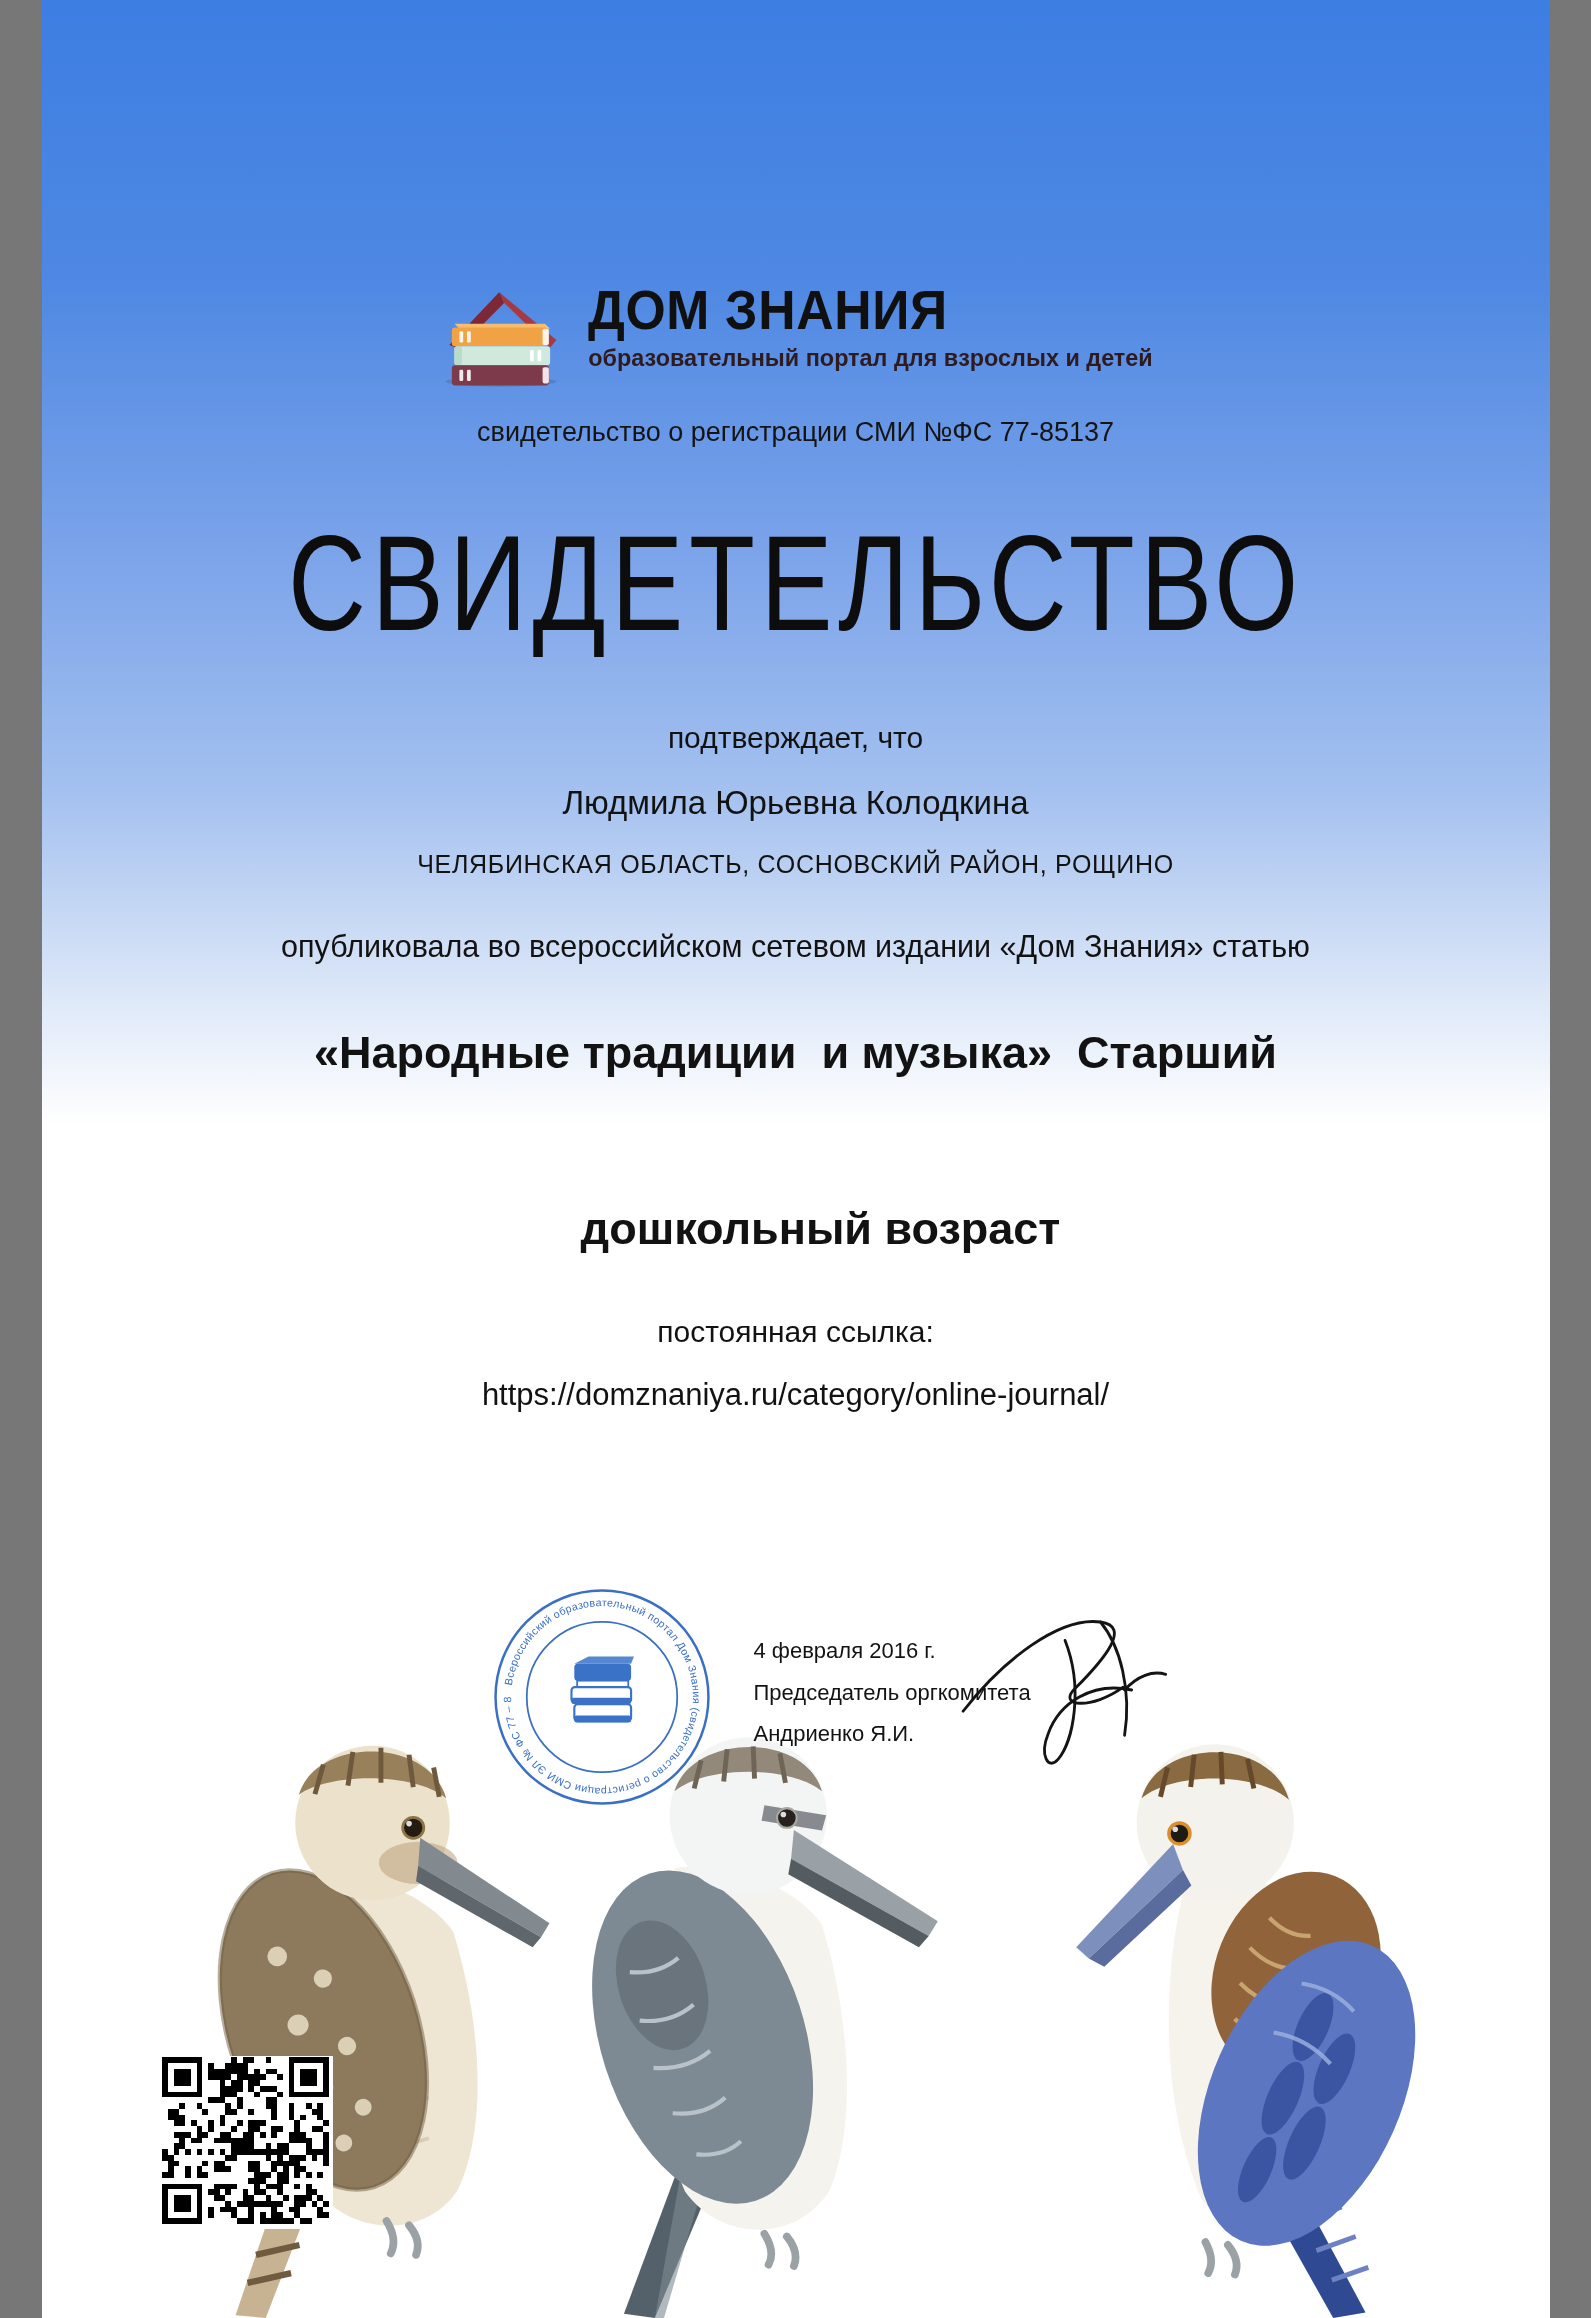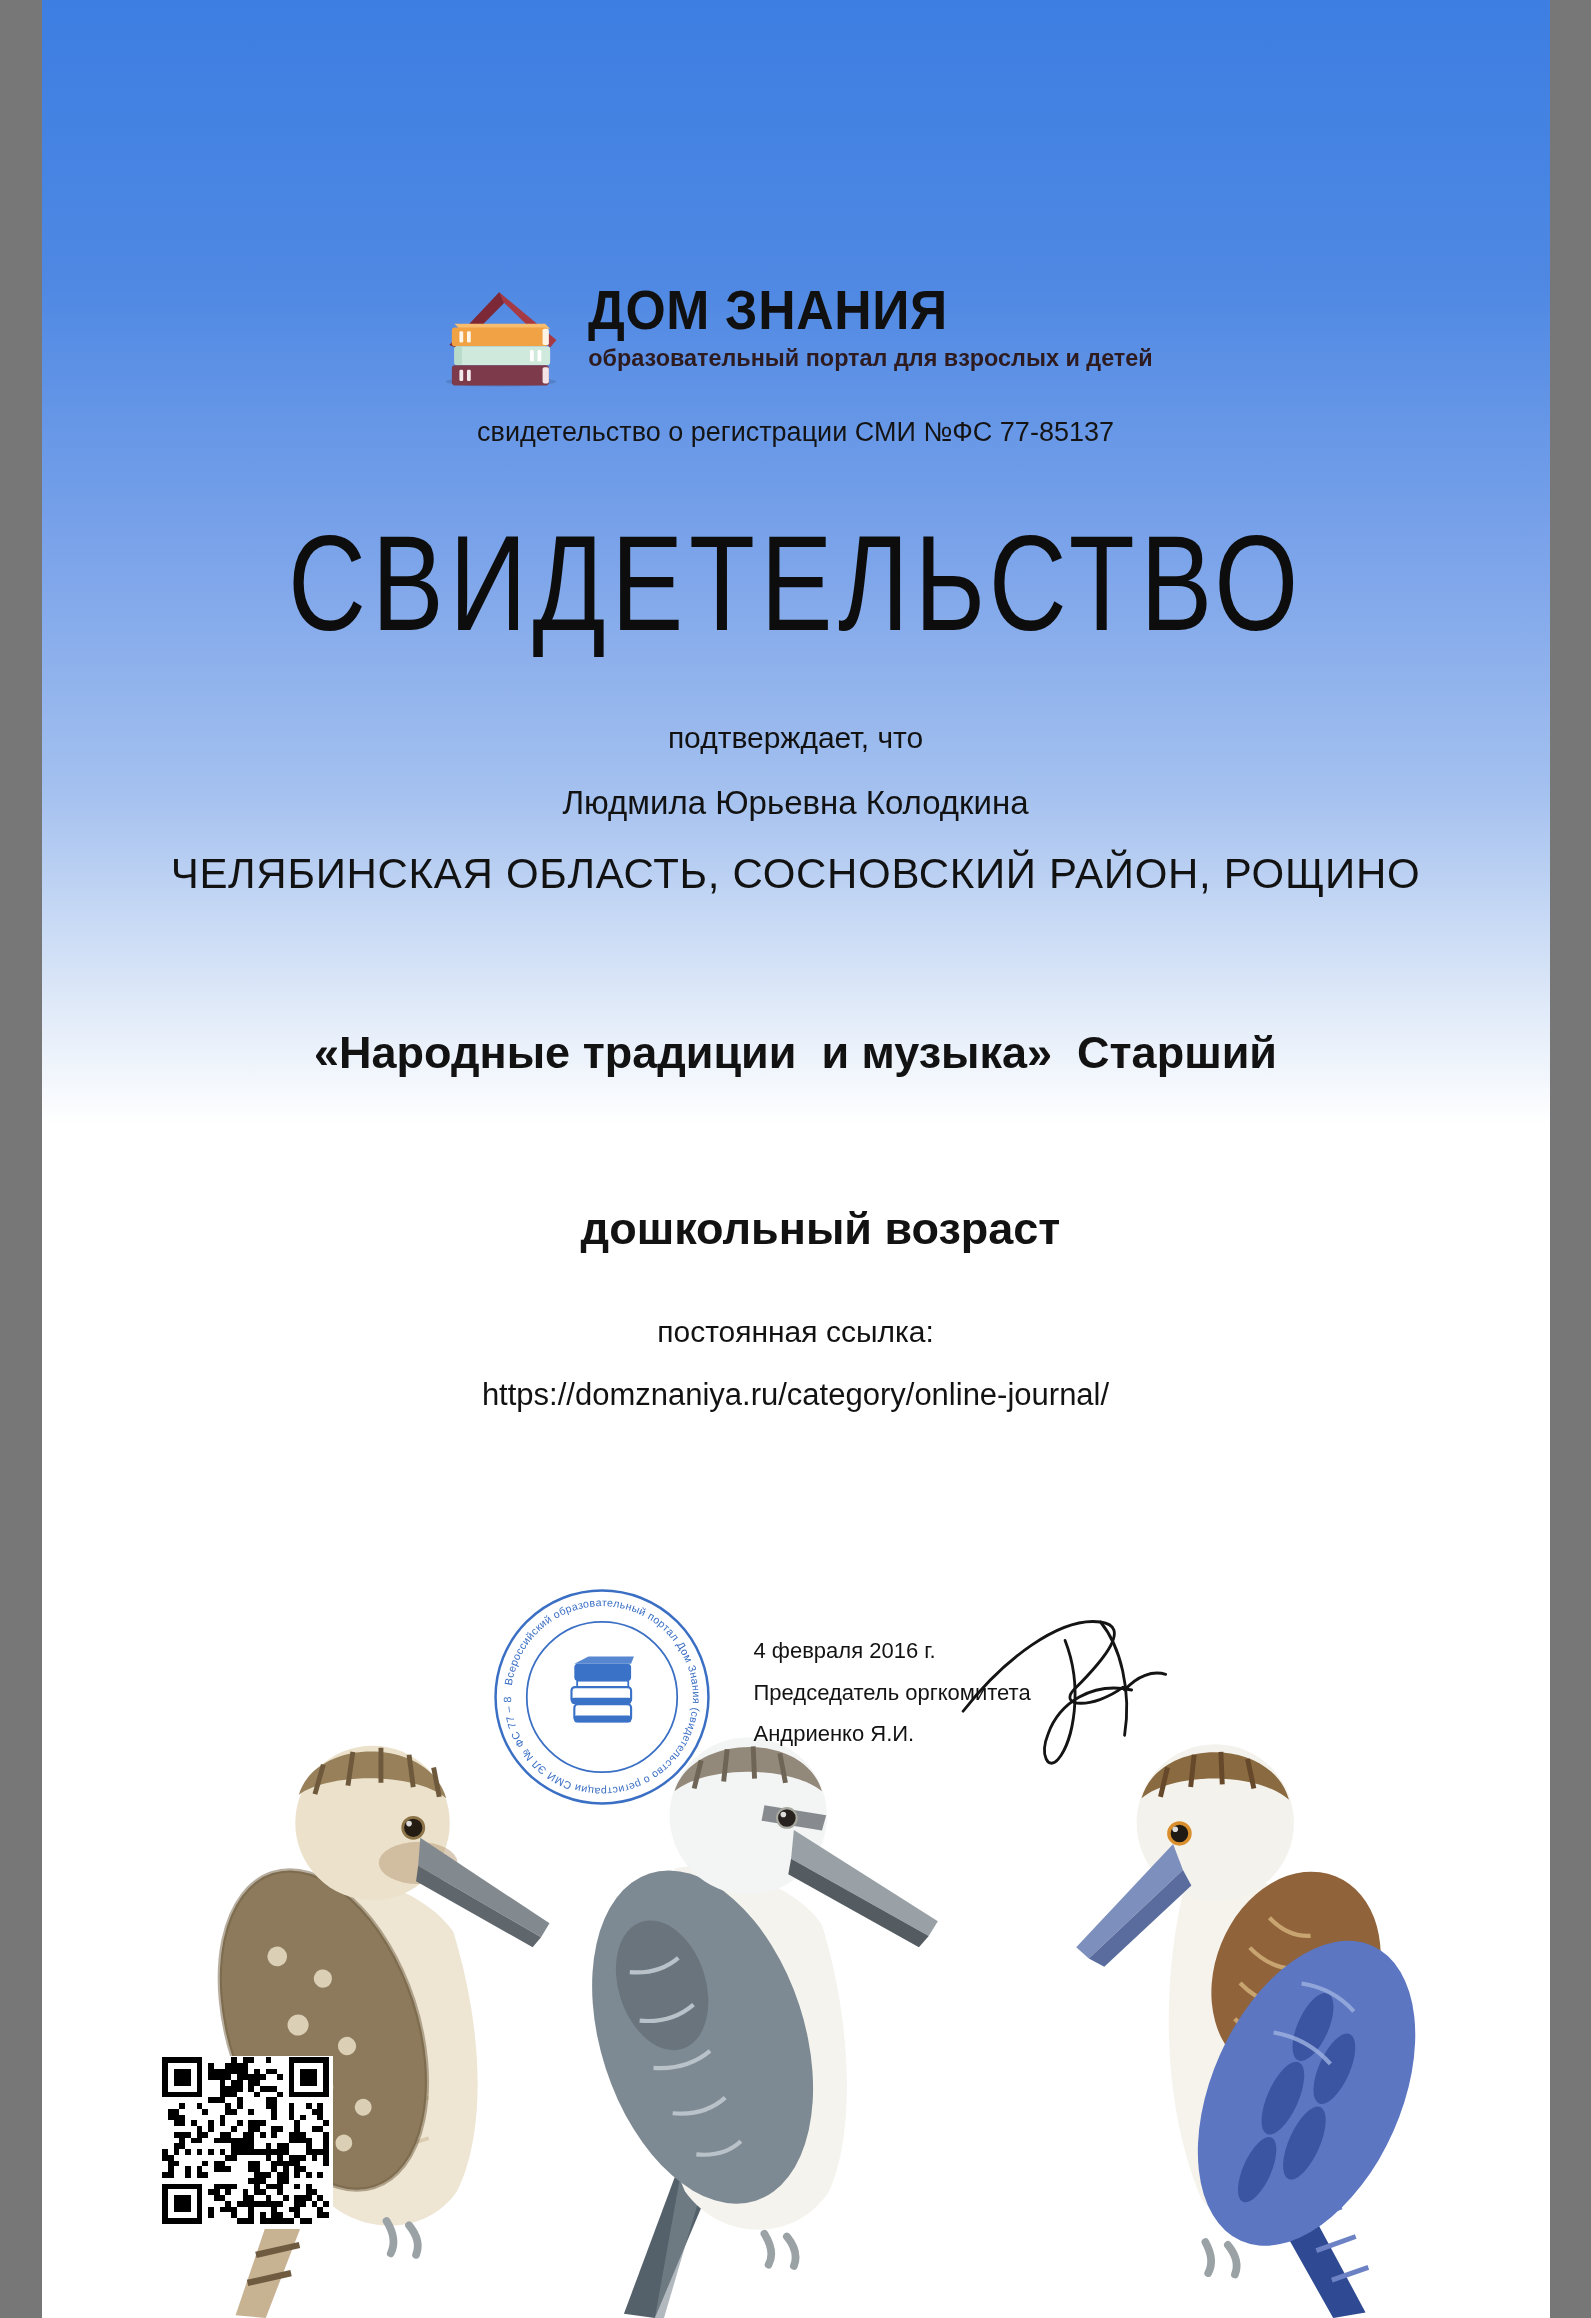--- a/index.html
+++ b/index.html
@@ -22,21 +22,21 @@
   .brand-col{display:flex;flex-direction:column;align-items:flex-start;}
   .brand-name{font-size:55px;font-weight:600;letter-spacing:0.7px;color:#101010;
     transform:scaleX(.94);transform-origin:left center;white-space:nowrap;line-height:1.05;}
   .brand-tagline{font-size:23.4px;font-weight:600;color:#2e1b20;margin-top:5.7px;white-space:nowrap;}
   .reg-line{top:417px;font-size:27px;color:#141414;}
   
   .main-title{top:516px;font-size:135px;font-weight:400;letter-spacing:7px;color:#0d0d0d;
     transform:scaleX(.8);transform-origin:center;white-space:nowrap;line-height:1;}
   .t-confirms{top:721px;font-size:30px;}
   .t-recipient{top:784px;font-size:33px;}
-  .t-location{top:850px;font-size:42px;letter-spacing:0.7px;}
+  .t-location{top:850px;font-size:25px;letter-spacing:0.7px;}
   .t-published{top:929px;font-size:30.5px;}
   .t-article{top:1009px;font-size:45px;font-weight:700;line-height:1.95;white-space:pre-wrap;}
   .t-number{top:1204px;font-size:30px;}
   .t-permalabel{top:1315px;font-size:30px;}
   .t-permalink{top:1377px;font-size:31px;}
   
   .stamp-box{left:450px;top:1587px;width:220px;height:220px;z-index:6;}
   .sign-block{left:712px;top:1638px;z-index:6;}
   .sign-block .line{font-size:22px;color:#131313;margin-bottom:15.6px;white-space:nowrap;}
   .signature-box{left:911px;top:1605px;width:227px;height:170px;z-index:6;}
@@ -78,20 +78,21 @@
       <span class="brand-tagline">образовательный портал для взрослых и детей</span>
     </span>
   </div>
 
   <div class="abs ctr reg-line">свидетельство о регистрации СМИ №ФС 77-85137</div>
 
   <div class="abs ctr main-title">СВИДЕТЕЛЬСТВО</div>
   <div class="abs ctr t-confirms">подтверждает, что</div>
   <div class="abs ctr t-recipient">Людмила Юрьевна Колодкина</div>
   <div class="abs ctr t-location">ЧЕЛЯБИНСКАЯ ОБЛАСТЬ, СОСНОВСКИЙ РАЙОН, РОЩИНО</div>
+  <div class="abs ctr t-published">опубликовала во всероссийском сетевом издании «Дом Знания» статью</div>
   <div class="abs ctr t-article"><span>«Народные традиции  и музыка»  Старший</span><br>
     <span>дошкольный возраст</span></div>
   <div class="abs ctr t-permalabel">постоянная ссылка:</div>
   <div class="abs ctr t-permalink">https://domznaniya.ru/category/online-journal/</div>
 
   <div class="abs birds-box">
     <svg width="1488" height="618" viewBox="0 0 2100 880">
 
       <g>
         <path d="M285,640 L205,876 L248,880 L332,662 Z" fill="#c7b292"></path>

